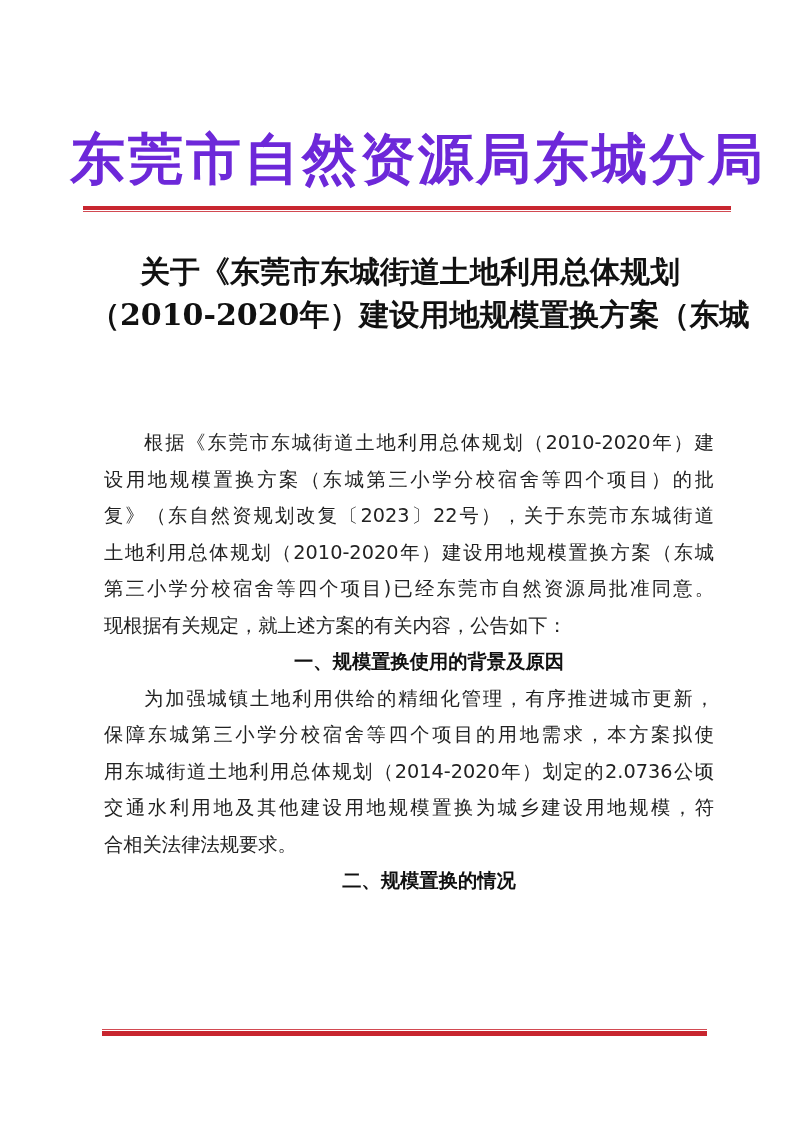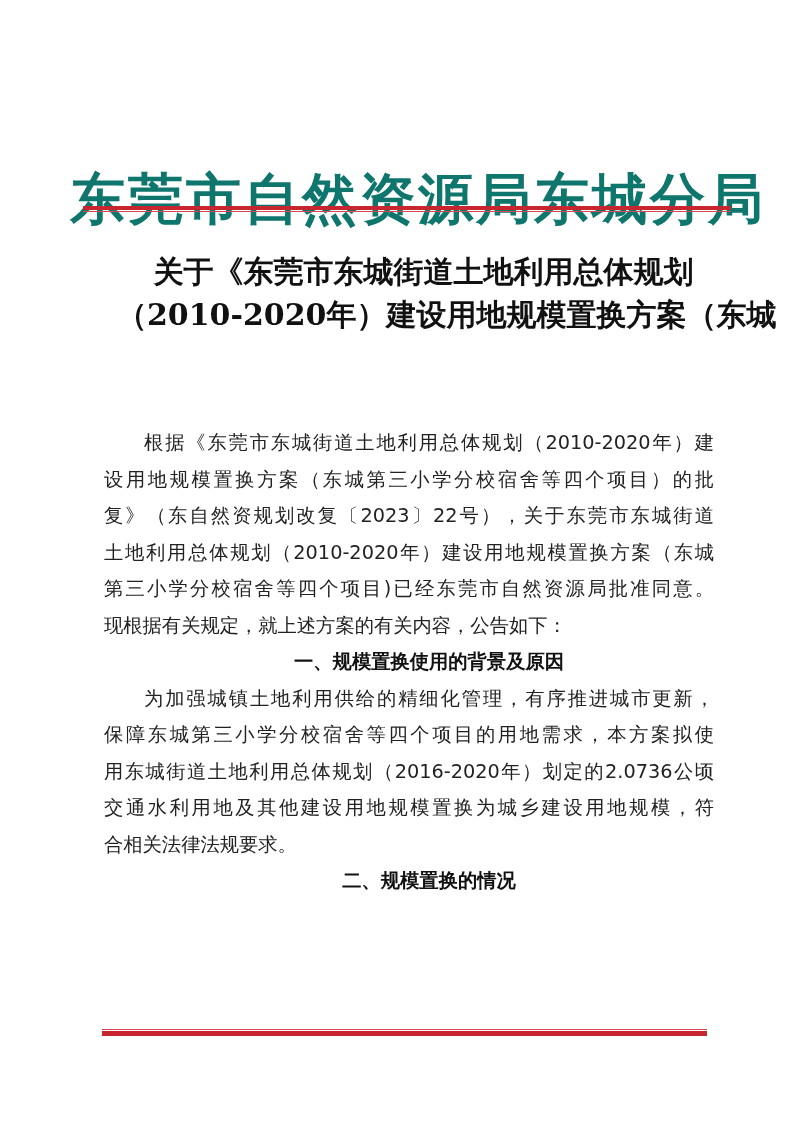--- a/index.html
+++ b/index.html
@@ -4,40 +4,40 @@
 <style>
   html, body { margin: 0; padding: 0; }
   body {
     width: 800px; height: 1131px; background: #ffffff;
     position: relative; overflow: hidden;
     font-family: "DejaVu Serif", "Liberation Serif", serif;
     color: #1a1a1a;
   }
   .masthead {
     position: absolute; left: 70px; top: 124px; width: 680px; height: 70px;
-    text-align: center; color: #0f766e;
+    text-align: center; color: #6d28d9;
     font-family: "DejaVu Serif", "Liberation Serif", serif;
     font-size: 55px; font-weight: bold; line-height: 70px;
-    letter-spacing: 3px; white-space: nowrap; margin-top: 40px;
+    letter-spacing: 3px; white-space: nowrap;
   }
   .rule-top {
     position: absolute; left: 83px; top: 206px; width: 648px; height: 4px;
     background: #c8262f;
   }
   .rule-top-thin {
     position: absolute; left: 83px; top: 211px; width: 648px; height: 1px;
     background: #d24a52;
   }
   .doc-title {
     position: absolute; left: 90px; top: 250px; width: 640px;
     text-align: center; font-size: 30px; font-weight: bold;
     line-height: 43px; color: #111;
     font-family: "DejaVu Serif", "Liberation Serif", serif;
   }
-  .doc-title div { white-space: nowrap; margin-left: 27px; }
+  .doc-title div { white-space: nowrap; }
   .body-text {
     position: absolute; left: 104px; top: 425px; width: 610px;
     font-family: "DejaVu Sans", "Liberation Sans", sans-serif;
     font-size: 19.3px; line-height: 36.5px; color: #222;
   }
   .line { white-space: nowrap; height: 36.5px; overflow: visible; }
   .line.justify { text-align: justify; text-align-last: justify; }
   .indent { padding-left: 40px; }
   .heading { padding-left: 40px; font-weight: bold; color: #111; text-align: center; }
   .rule-bottom-thin {
@@ -64,20 +64,20 @@
 <div class="body-text">
   <div class="line justify indent">根据《东莞市东城街道土地利用总体规划（2010-2020年）建</div>
   <div class="line justify">设用地规模置换方案（东城第三小学分校宿舍等四个项目）的批</div>
   <div class="line justify">复》（东自然资规划改复〔2023〕22号），关于东莞市东城街道</div>
   <div class="line justify">土地利用总体规划（2010-2020年）建设用地规模置换方案（东城</div>
   <div class="line justify">第三小学分校宿舍等四个项目)已经东莞市自然资源局批准同意。</div>
   <div class="line">现根据有关规定，就上述方案的有关内容，公告如下：</div>
   <div class="line heading">一、规模置换使用的背景及原因</div>
   <div class="line justify indent">为加强城镇土地利用供给的精细化管理，有序推进城市更新，</div>
   <div class="line justify">保障东城第三小学分校宿舍等四个项目的用地需求，本方案拟使</div>
-  <div class="line justify">用东城街道土地利用总体规划（2016-2020年）划定的2.0736公顷</div>
+  <div class="line justify">用东城街道土地利用总体规划（2014-2020年）划定的2.0736公顷</div>
   <div class="line justify">交通水利用地及其他建设用地规模置换为城乡建设用地规模，符</div>
   <div class="line">合相关法律法规要求。</div>
   <div class="line heading">二、规模置换的情况</div>
 </div>
 
 <div class="rule-bottom-thin"></div>
 <div class="rule-bottom"></div>
 
 </body></html>

